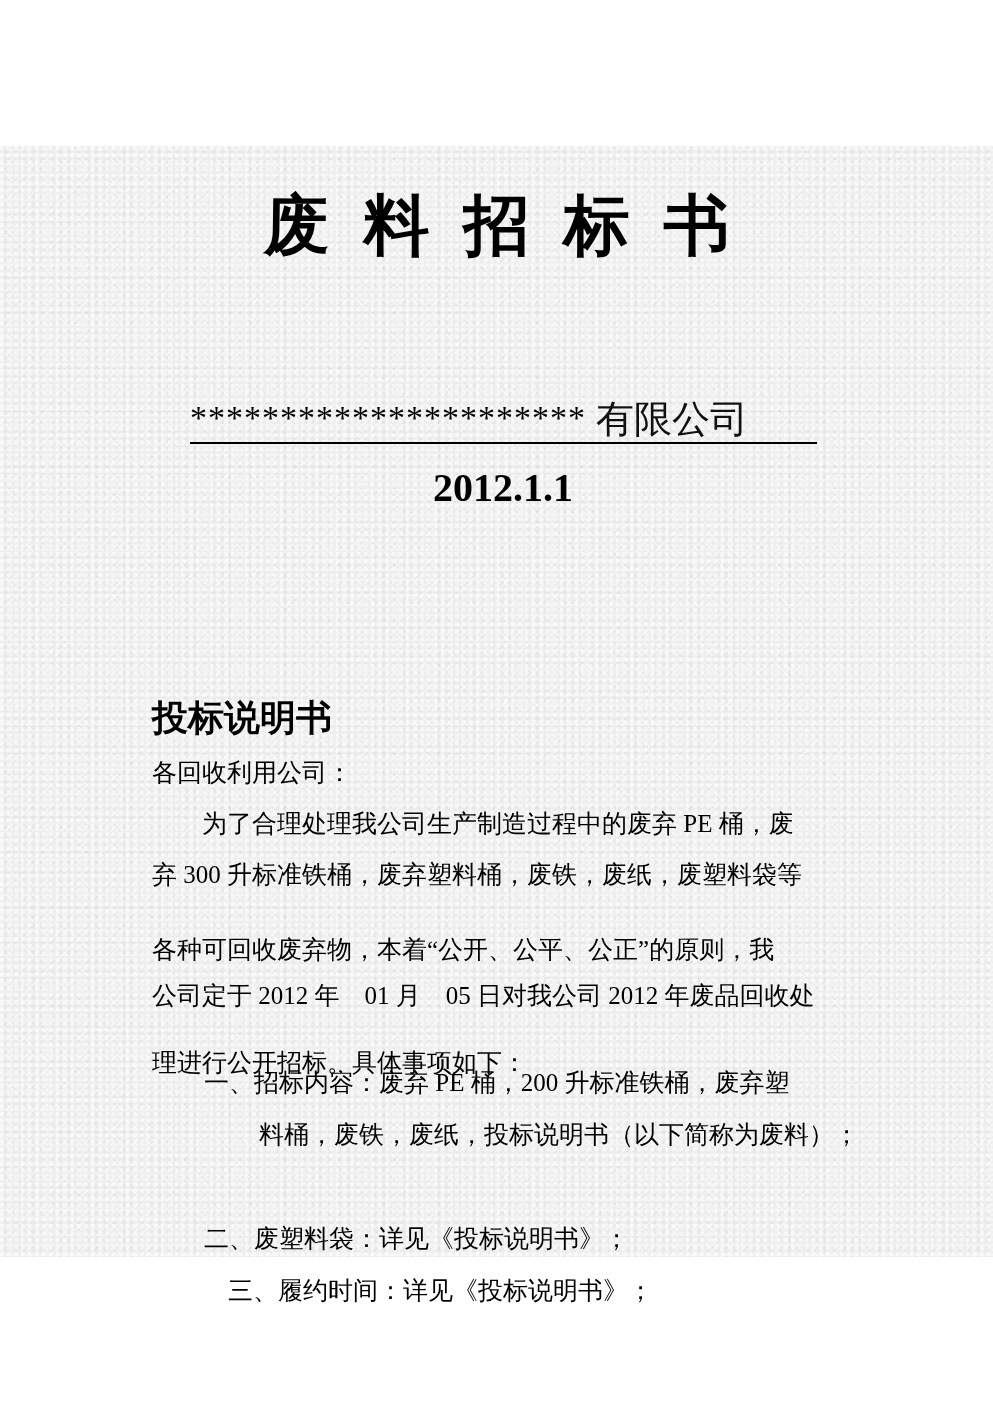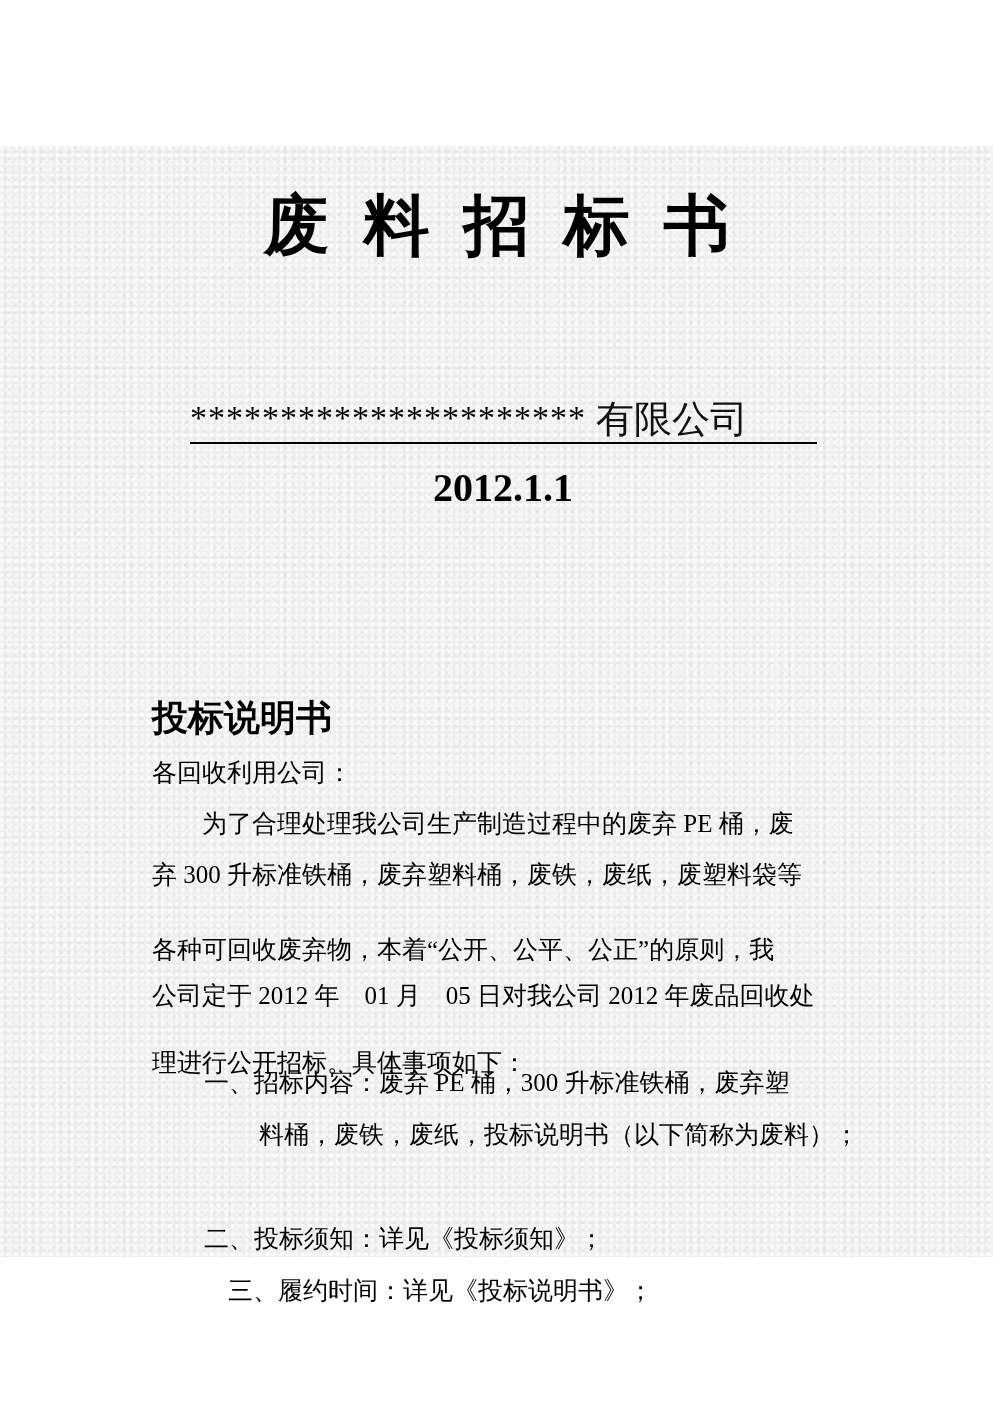--- a/index.html
+++ b/index.html
@@ -64,17 +64,17 @@
 <div class="abs section-heading">投标说明书</div>
 
 <div class="abs body-line" style="left:152px; top:757px;">各回收利用公司：</div>
 
 <div class="abs body-line" style="left:152px; top:808px;">　　为了合理处理我公司生产制造过程中的废弃 PE 桶，废</div>
 <div class="abs body-line" style="left:152px; top:859px;">弃 300 升标准铁桶，废弃塑料桶，废铁，废纸，废塑料袋等</div>
 <div class="abs body-line" style="left:152px; top:911px;margin-top:23px;">各种可回收废弃物，本着“公开、公平、公正”的原则，我</div>
 <div class="abs body-line" style="left:152px; top:963px;margin-top:17px;">公司定于 2012 年　01 月　05 日对我公司 2012 年废品回收处</div>
 <div class="abs body-line" style="left:152px; top:1015px;margin-top:32px;">理进行公开招标。具体事项如下：</div>
 
-<div class="abs body-line" style="left:204px; top:1067px;">一、招标内容：废弃 PE 桶，300 升标准铁桶，废弃塑</div>
+<div class="abs body-line" style="left:204px; top:1067px;">一、招标内容：废弃 PE 桶，200 升标准铁桶，废弃塑</div>
 <div class="abs body-line" style="left:259px; top:1119px;">料桶，废铁，废纸，投标说明书（以下简称为废料）；</div>
 
-<div class="abs body-line" style="left:204px; top:1223px;">二、投标须知：详见《投标须知》；</div>
+<div class="abs body-line" style="left:204px; top:1223px;">二、废塑料袋：详见《投标说明书》；</div>
 <div class="abs body-line" style="left:204px; top:1275px;margin-left:24px;">三、履约时间：详见《投标说明书》；</div>
 
 </body></html>

